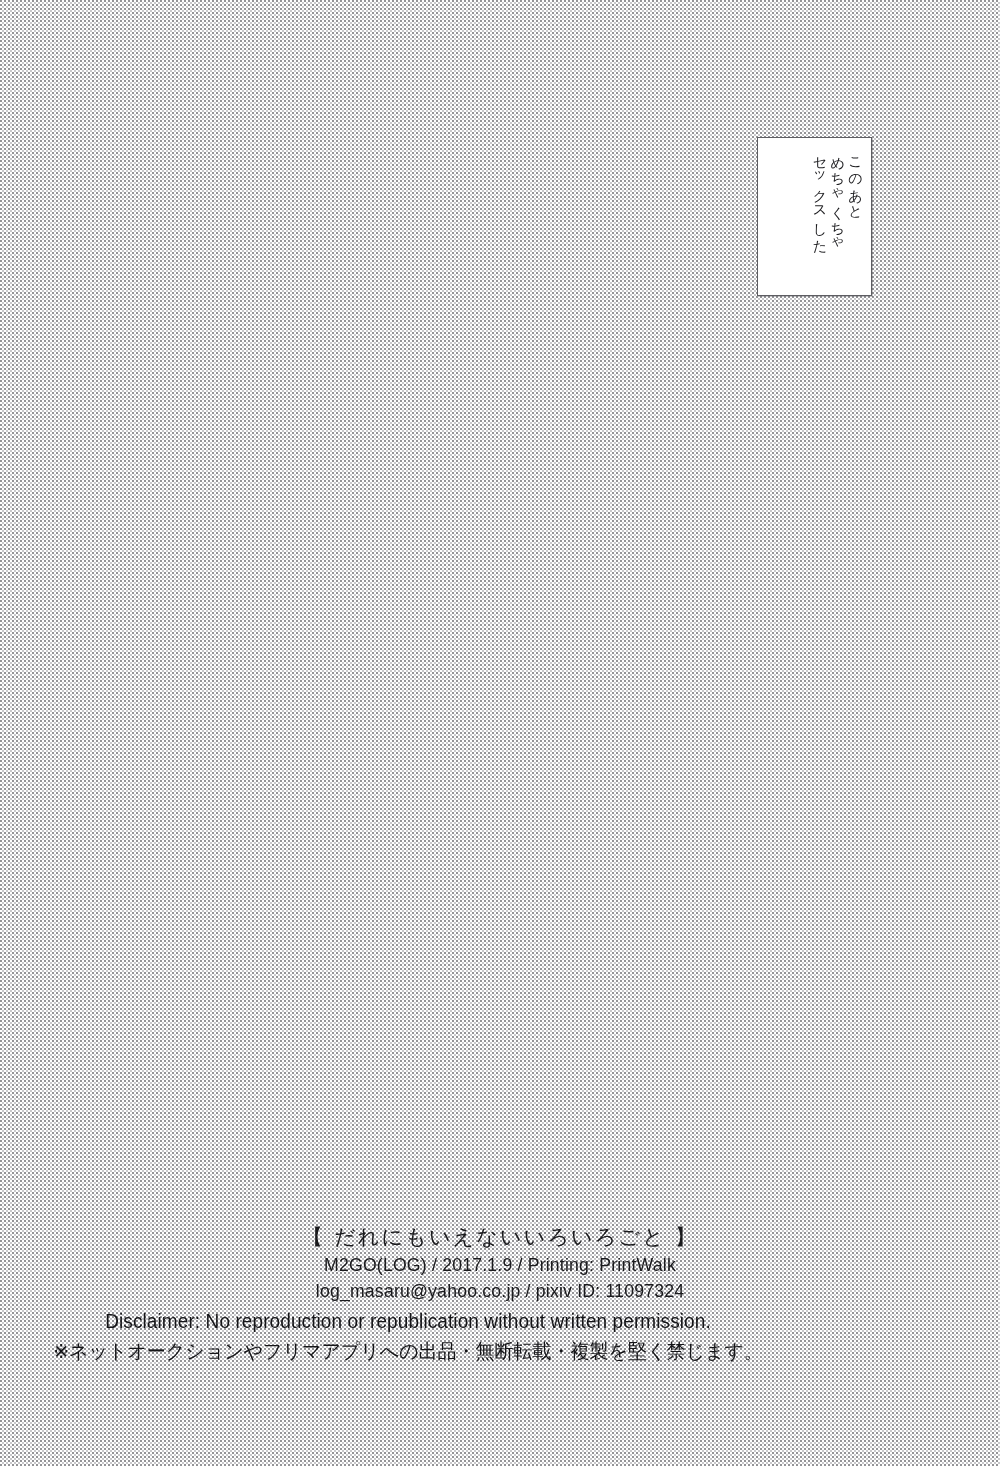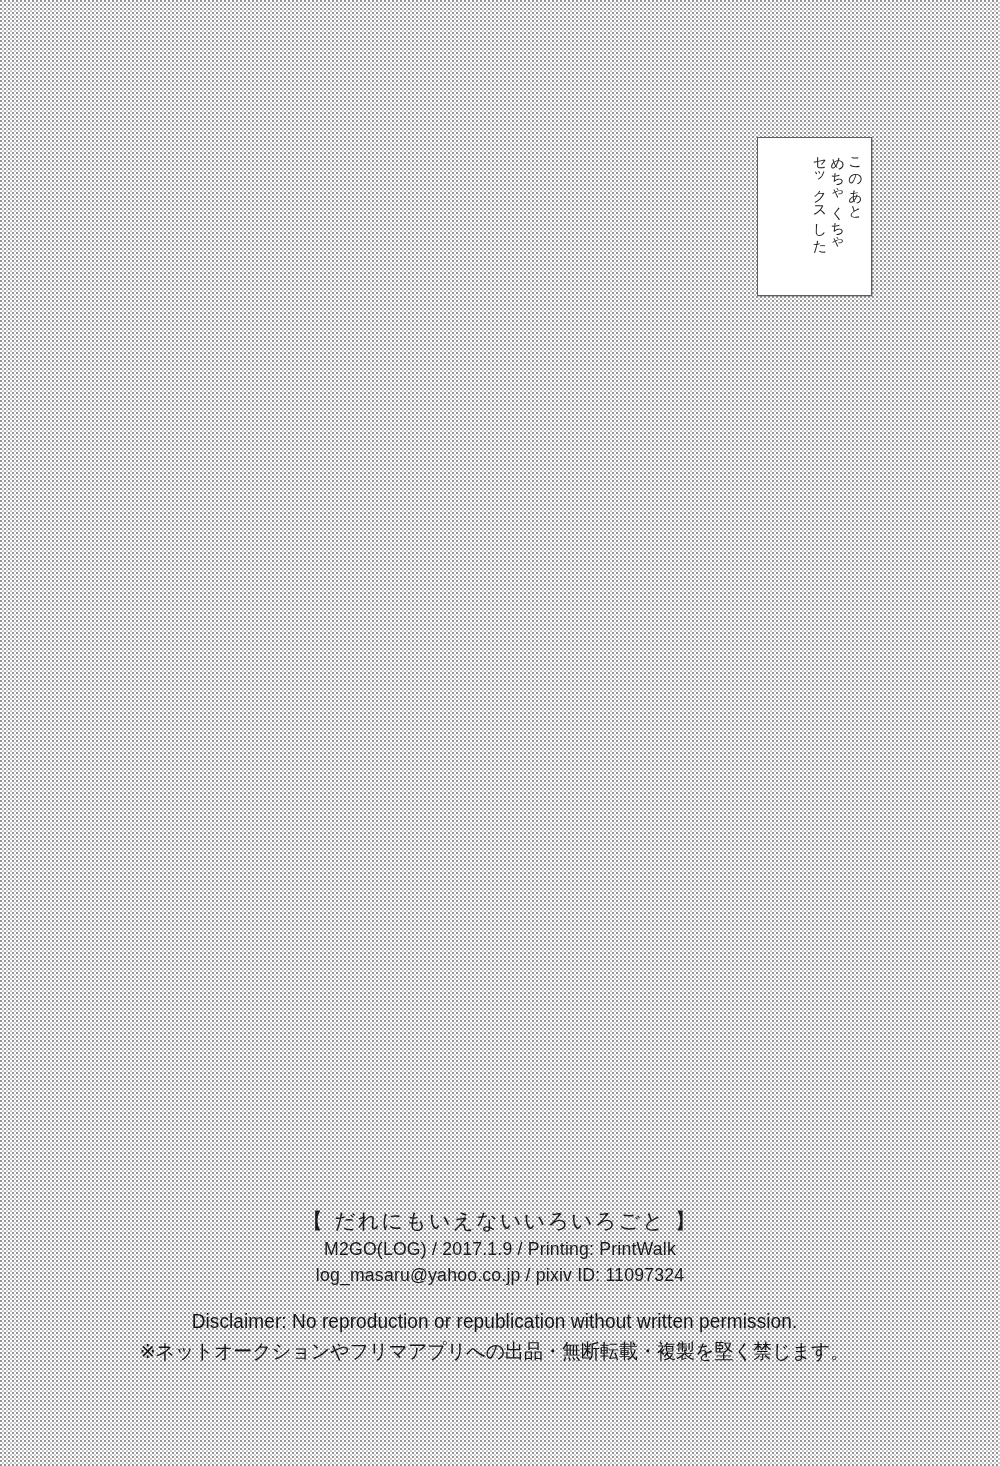--- a/index.html
+++ b/index.html
@@ -77,37 +77,38 @@
     text-align: center;
   }
 
   .colophon-title {
     font-family: "DejaVu Sans", "Liberation Sans", sans-serif;
     font-size: 21px;
     line-height: 30px;
     letter-spacing: 2.2px;
     color: #1a1a1d;
     white-space: nowrap;
+    margin-top: 16px;
   }
 
   .colophon-credit {
     font-family: "Liberation Sans", sans-serif;
     font-size: 19px;
     line-height: 26px;
     letter-spacing: 0.2px;
     color: #1a1a1d;
     transform: scaleX(0.93);
     white-space: nowrap;
   }
 
   .disclaimer {
     position: absolute;
     left: 0;
     top: 1306px;
-    width: 989px;
+    width: 816px;
     text-align: center;
   }
 
   .disclaimer-en {
     font-family: "Liberation Sans", sans-serif;
     font-size: 20px;
     line-height: 30px;
     letter-spacing: 0.1px;
     color: #141417;
     transform: scaleX(0.95);

